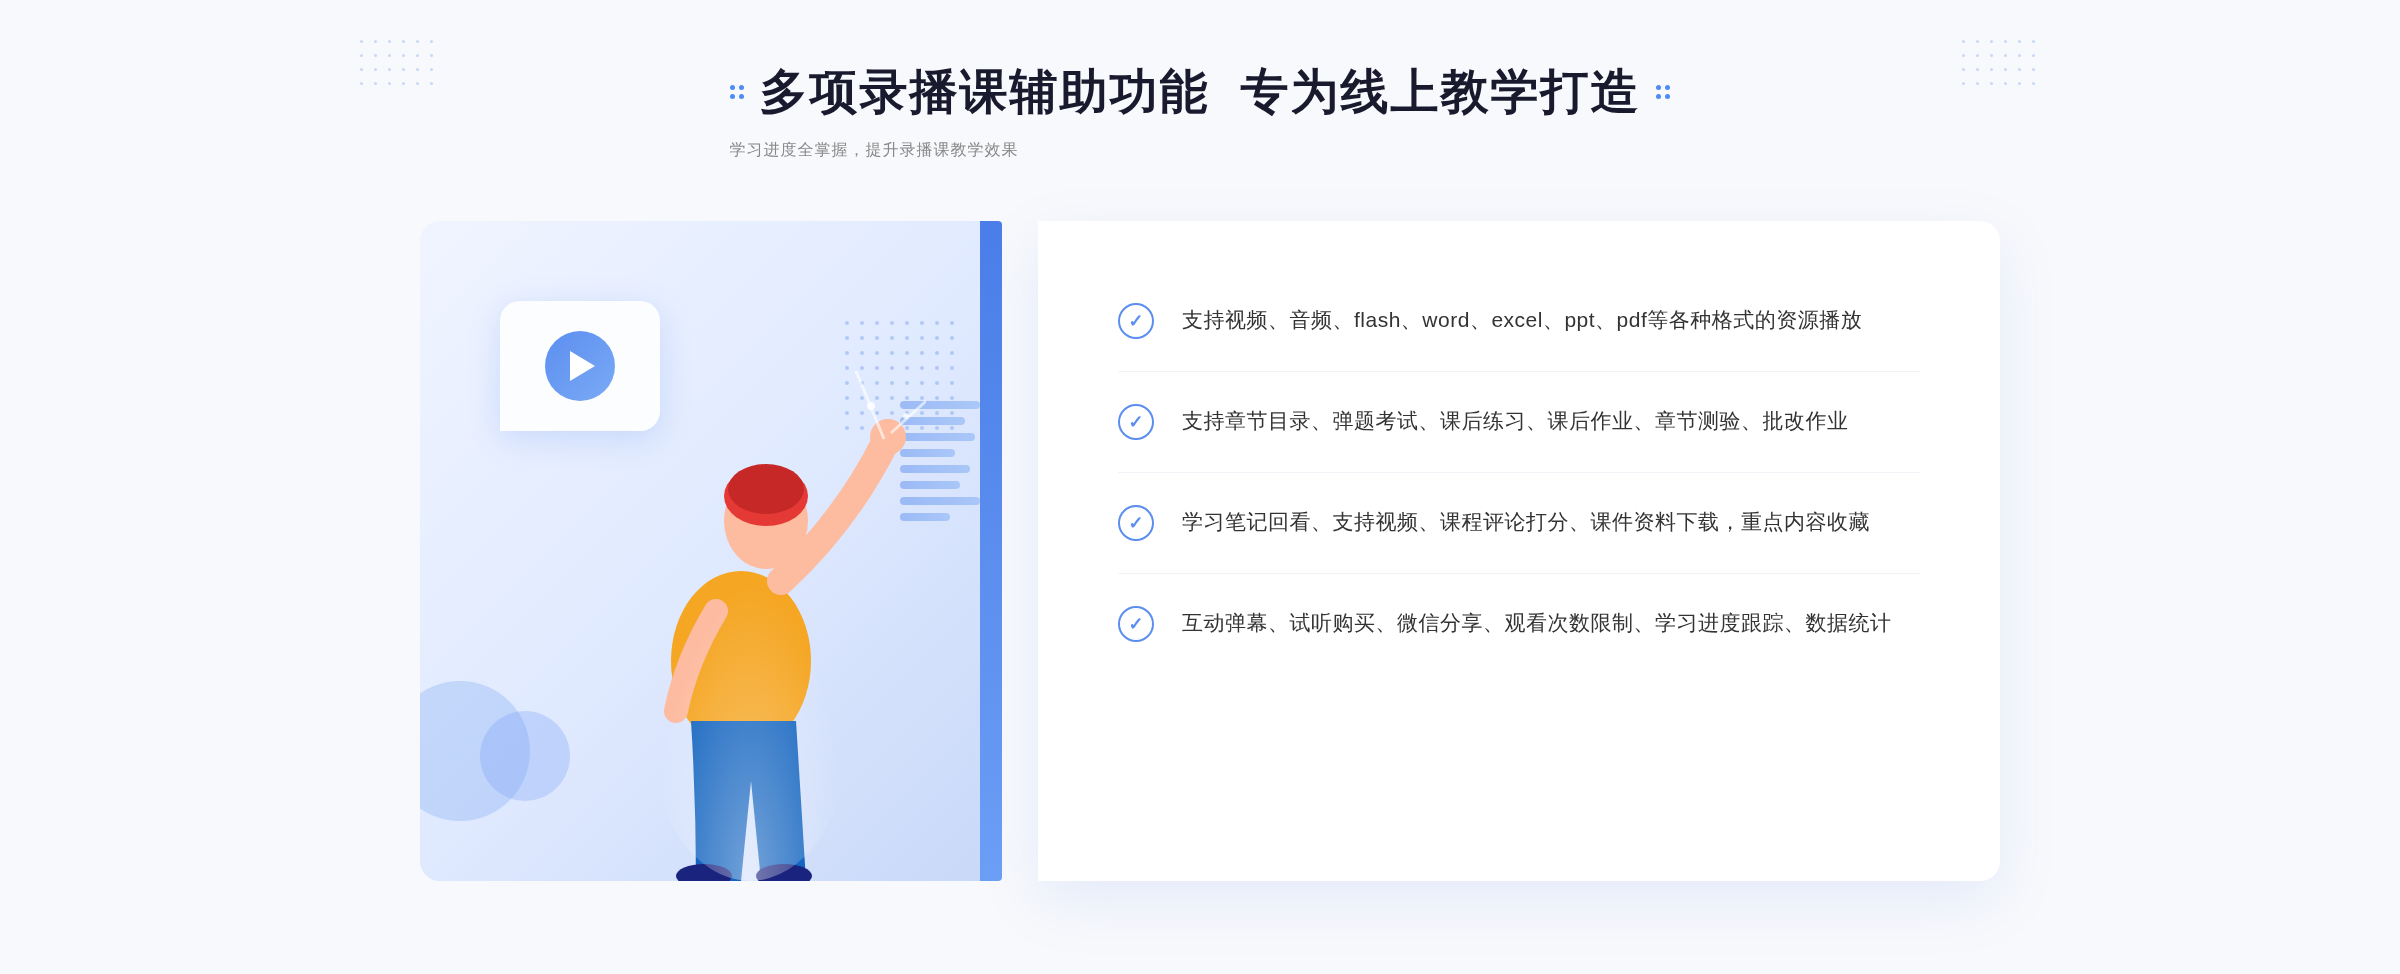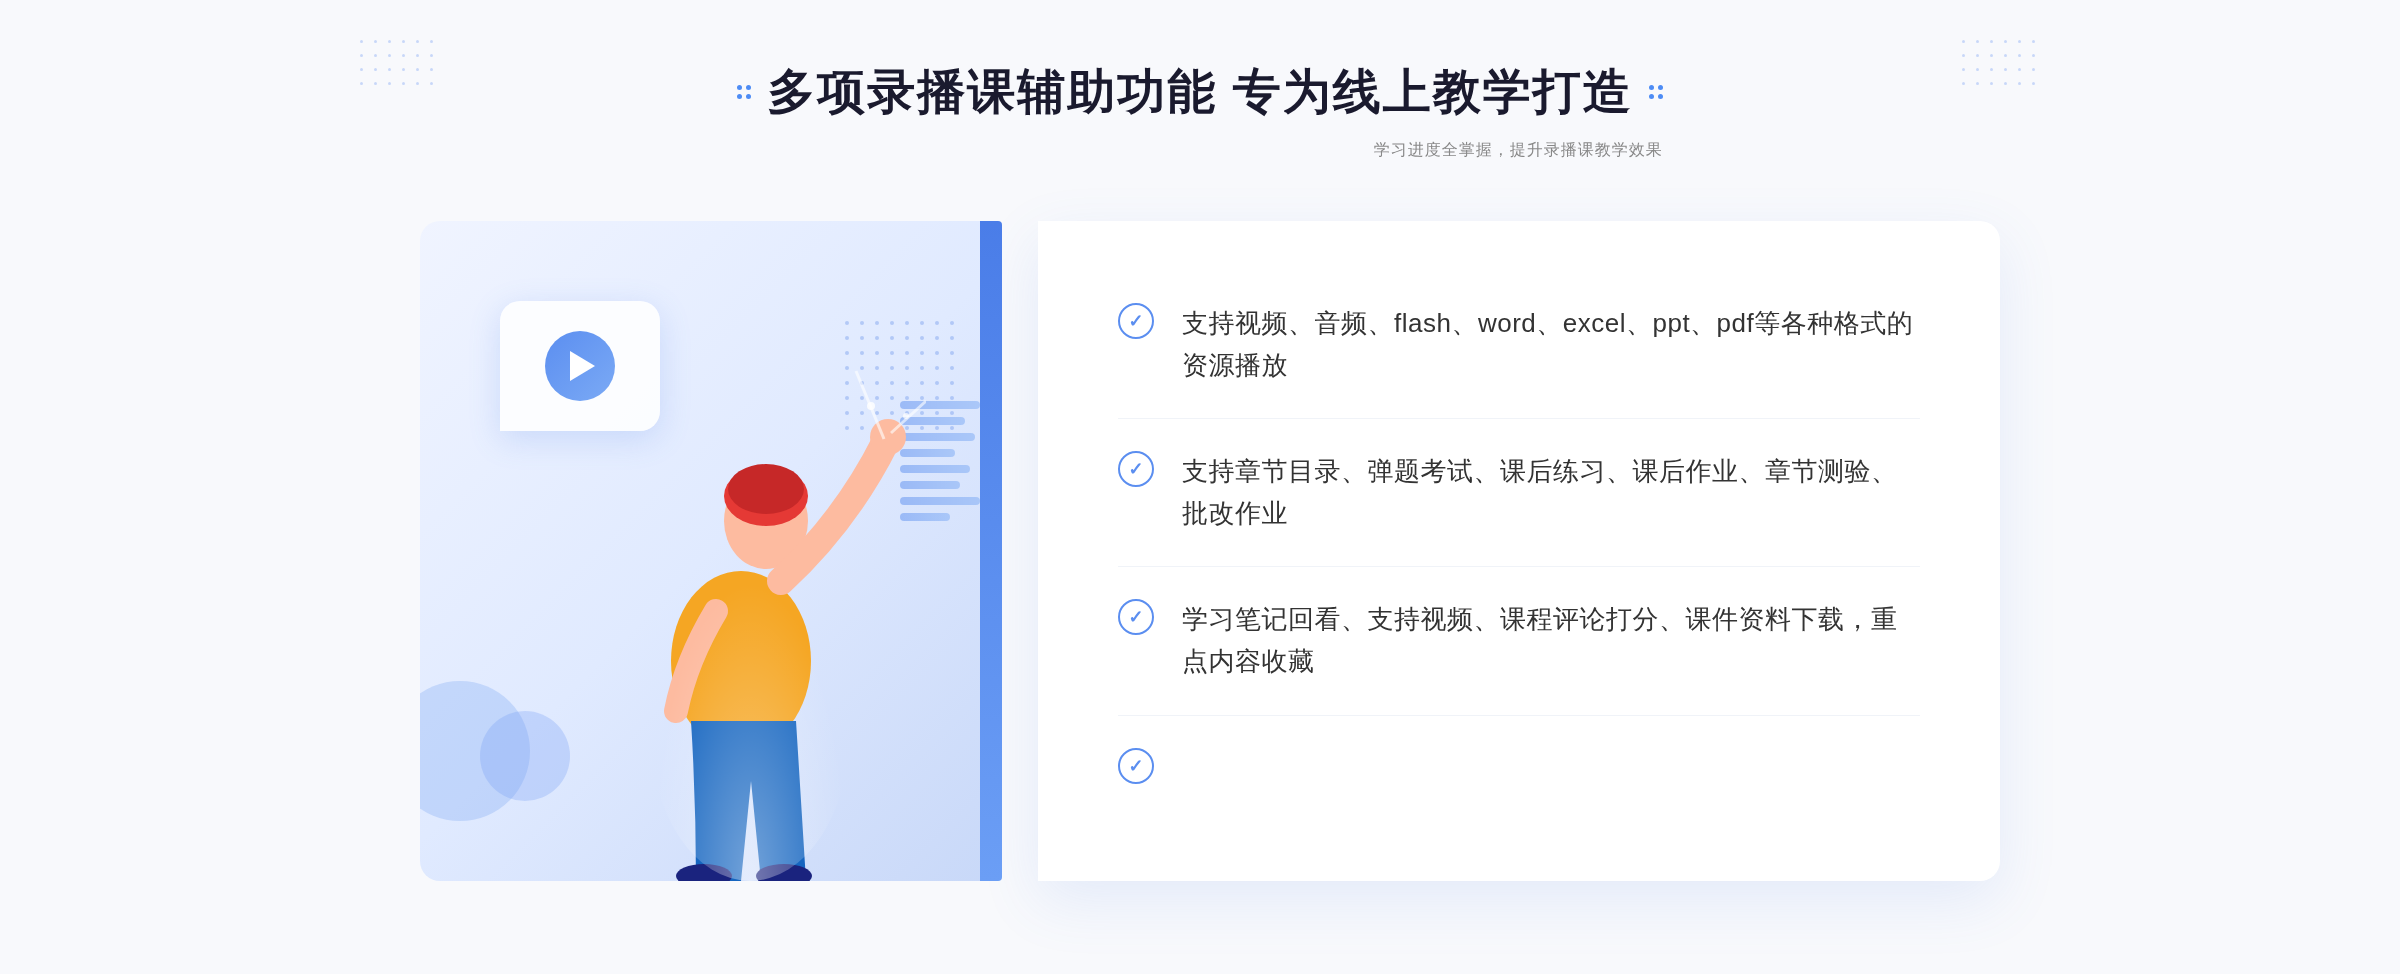--- a/index.html
+++ b/index.html
@@ -40,23 +40,24 @@
     }
     .dot {
       width: 3px;
       height: 3px;
       border-radius: 50%;
       background: #5b8af0;
     }
 
     
     .header-section {
-      text-align: right;
+      text-align: left;
       margin-bottom: 60px;
       position: relative;
+      font-family: Liberation Mono, monospace;
     }
 
     .main-title {
       font-size: 48px;
       font-weight: 600;
       color: #1a1a2e;
       letter-spacing: 2px;
       margin-bottom: 16px;
       display: flex;
       align-items: center;
@@ -262,21 +263,21 @@
     }
 
     .check-mark {
       color: #5b8ef0;
       font-size: 18px;
       font-weight: bold;
       line-height: 1;
     }
 
     .feature-text {
-      font-size: 26px;
+      font-size: 21px;
       color: #333;
       line-height: 1.6;
       letter-spacing: 0.5px;
     }
 
     
     .side-arrows {
       position: absolute;
       left: 20px;
       top: 50%;
@@ -522,18 +523,19 @@
         <div class="check-circle">
           <span class="check-mark">✓</span>
         </div>
         <span class="feature-text">学习笔记回看、支持视频、课程评论打分、课件资料下载，重点内容收藏</span>
       </div>
 
       <div class="feature-item">
         <div class="check-circle">
           <span class="check-mark">✓</span>
         </div>
+        <span class="feature-text">互动弹幕、试听购买、微信分享、观看次数限制、学习进度跟踪、数据统计</span>
       </div>
 
     </div>
   </div>
 
 </div>
 
 </body></html>

